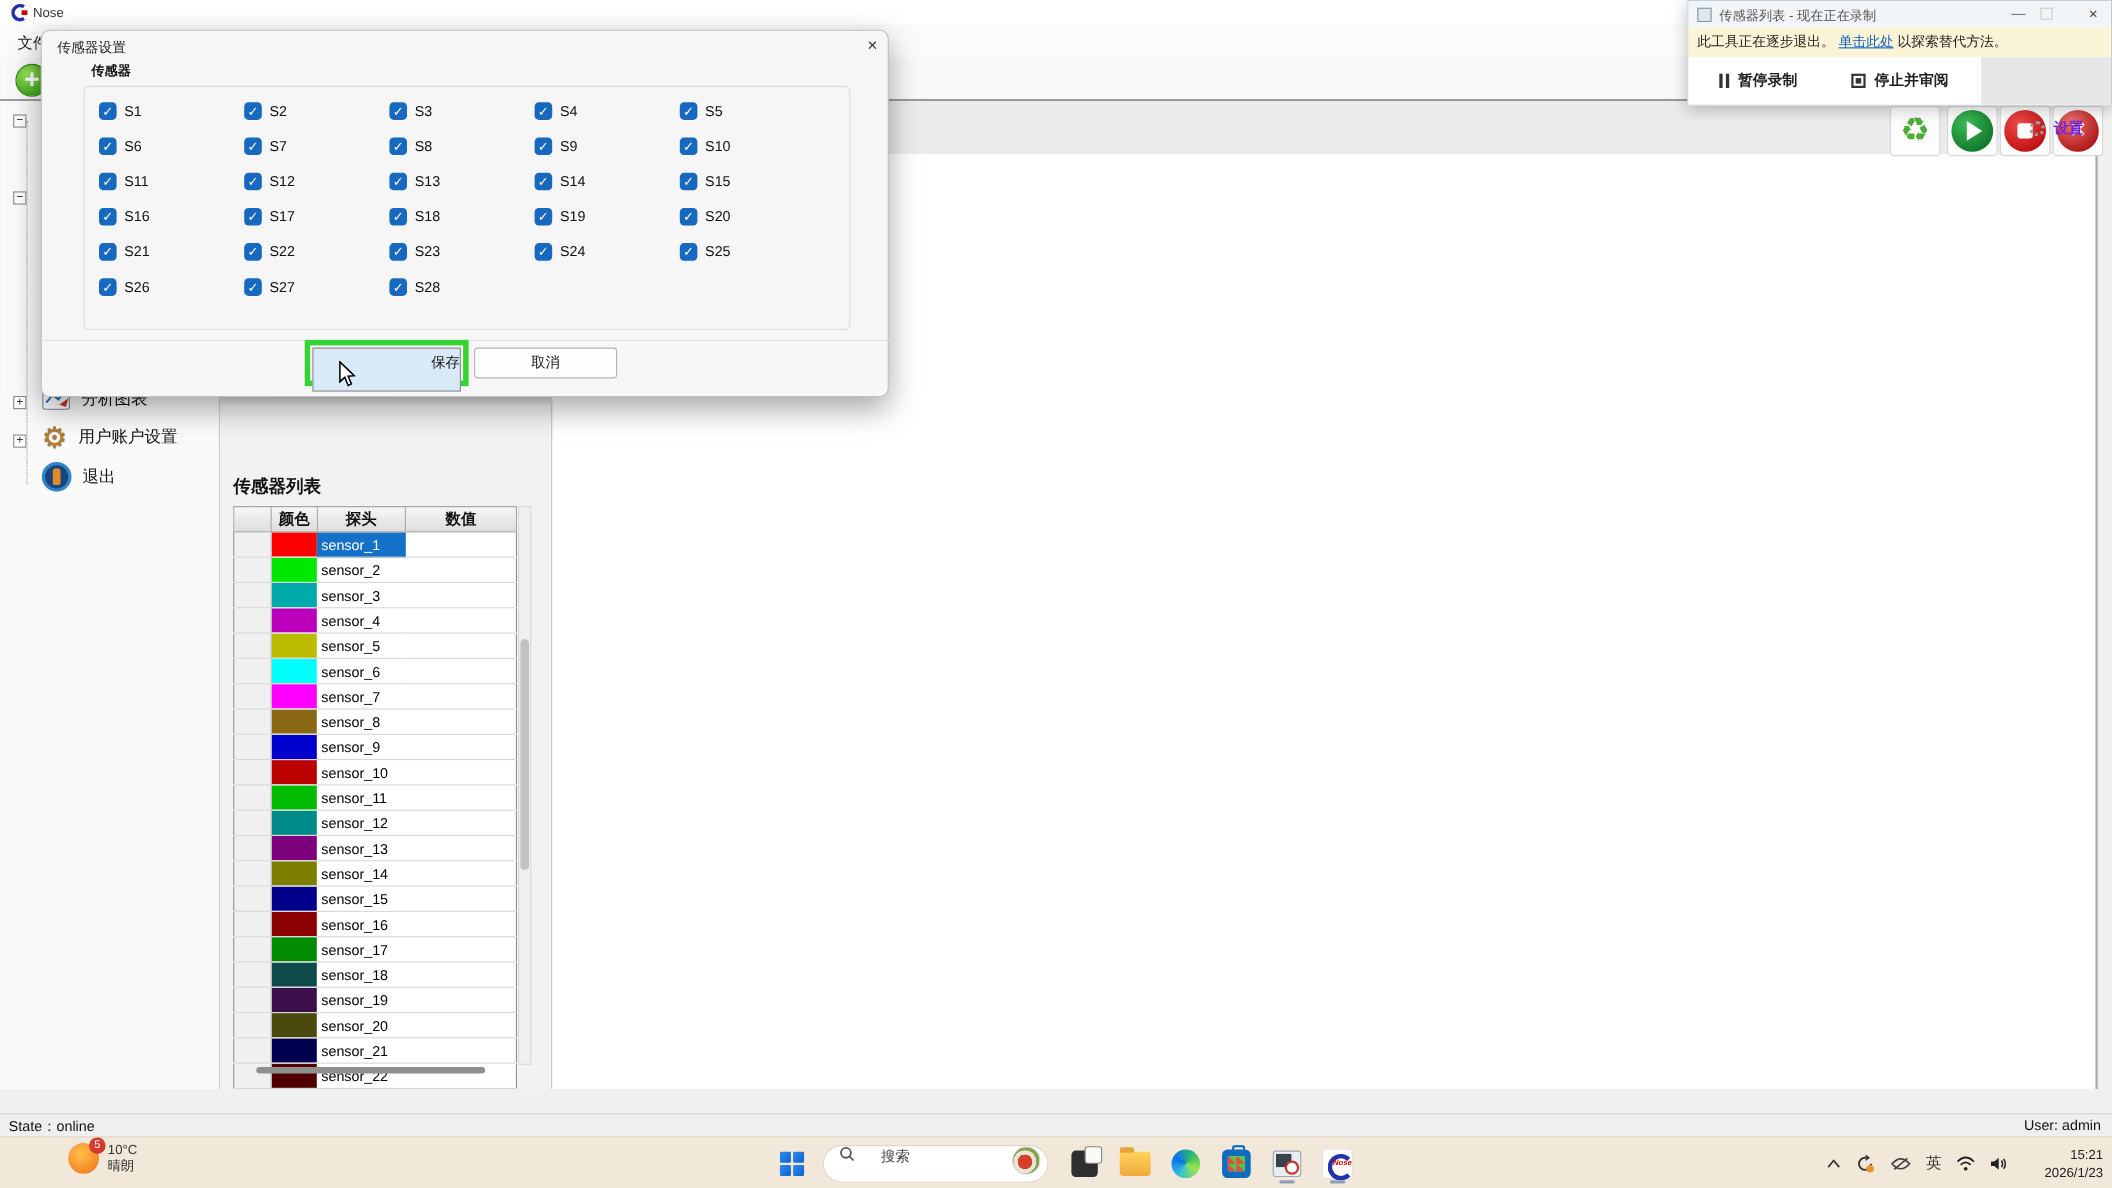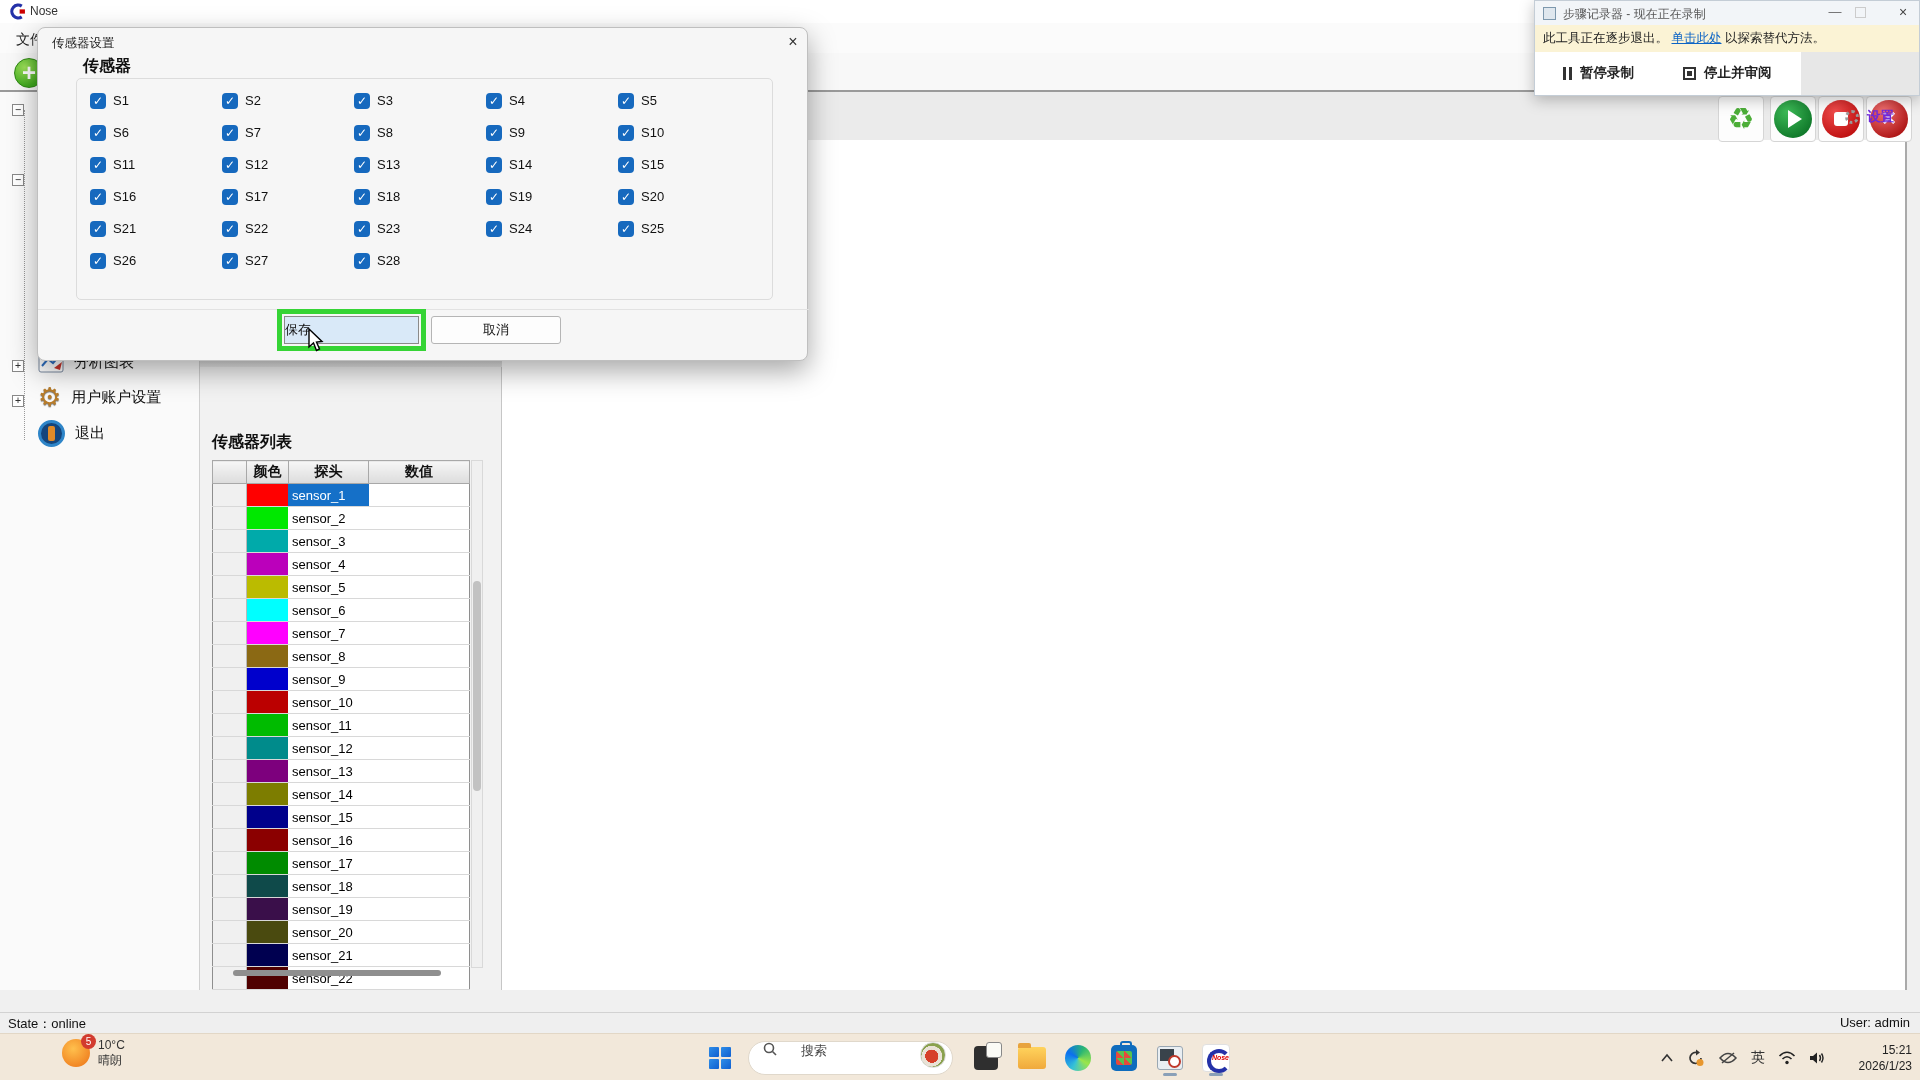--- a/index.html
+++ b/index.html
@@ -73,33 +73,33 @@
     border-top:1px solid #d2d2d2; font-size:13px; color:#111; }
   #status-left { left:8px; top:2px; }
   #status-right { right:10px; top:2px; position:absolute; }
 
   
   #dialog { left:37px; top:27px; width:771px; height:334px; background:#f6f6f6;
     border:1px solid #bfbfbf; border-radius:8px; box-shadow:0 10px 28px rgba(0,0,0,.35); }
   #dlg-title { left:14px; top:7px; font-size:12.5px; color:#222; }
   #dlg-close { left:742px; top:2px; width:26px; height:24px; text-align:center;
     font-size:16px; color:#333; line-height:24px; }
-  #dlg-group-label { left:45px; top:28px; font-size:16px; font-weight:bold; color:#111; }
+  #dlg-group-label { left:45px; top:28px; font-size:12px; font-weight:bold; color:#111; }
   #dlg-groupbox { left:38px; top:50px; width:697px; height:222px;
     border:1px solid #dcdcdc; border-radius:5px; }
   #cb-grid { left:52px; top:64px; width:660px; display:grid;
     grid-template-columns:repeat(5,1fr); row-gap:15px; }
   .cb-item { display:flex; align-items:center; gap:7px; height:17px; }
   .cb-box { width:16px; height:16px; background:#1669be; border-radius:4px;
     color:#fff; font-size:12px; line-height:16px; text-align:center; }
   .cb-label { font-size:13px; color:#111; }
   #dlg-sep { left:0px; top:281px; width:771px; height:1px; background:#e2e2e2; }
-  #btn-save { left:246px; top:288px; width:135px; height:28px;
+  #btn-save { left:246px; top:288px; width:135px; height:40px;
     background:#d9e9f8; border:1px solid #8a8a8a; font-size:13px; color:#111;
-    text-align:left; line-height:26px; }
+    text-align:right; line-height:26px; }
   #save-highlight { left:239px; top:281px; width:149px; height:42px;
     border:5px solid #35d435; }
   #btn-cancel { left:393px; top:288px; width:130px; height:28px;
     background:#fdfdfd; border:1px solid #b5b5b5; border-radius:3px;
     font-size:13px; color:#111; text-align:center; line-height:26px; }
 
   
   #recorder { left:1534px; top:0; width:386px; height:96px; background:#fff;
     border:1px solid #c4cdd6; box-shadow:0 4px 14px rgba(0,0,0,.25); }
   #rec-titlebar { left:0; top:0; width:384px; height:24px; background:#f2f5f8; }
@@ -592,21 +592,21 @@
       </div>
     <div class="abs" id="dlg-sep"></div>
     <div class="abs" id="save-highlight"></div>
     <div class="abs" id="btn-save">保存</div>
     <div class="abs" id="btn-cancel">取消</div>
   </div>
 
   <div class="abs" id="recorder">
     <div class="abs" id="rec-titlebar">
       <div class="abs" id="rec-icon"></div>
-      <div class="abs" id="rec-title">步骤记录器 - 现在正在录制</div>
+      <div class="abs" id="rec-title">传感器列表 - 现在正在录制</div>
       <div class="abs" id="rec-min">—</div>
       <div class="abs" id="rec-max"></div>
       <div class="abs" id="rec-close">×</div>
     </div>
     <div class="abs" id="rec-banner">
       <span>此工具正在逐步退出。</span>
       <a href="#">单击此处</a>
       <span>以探索替代方法。</span>
     </div>
     <div class="abs" id="rec-buttons">

